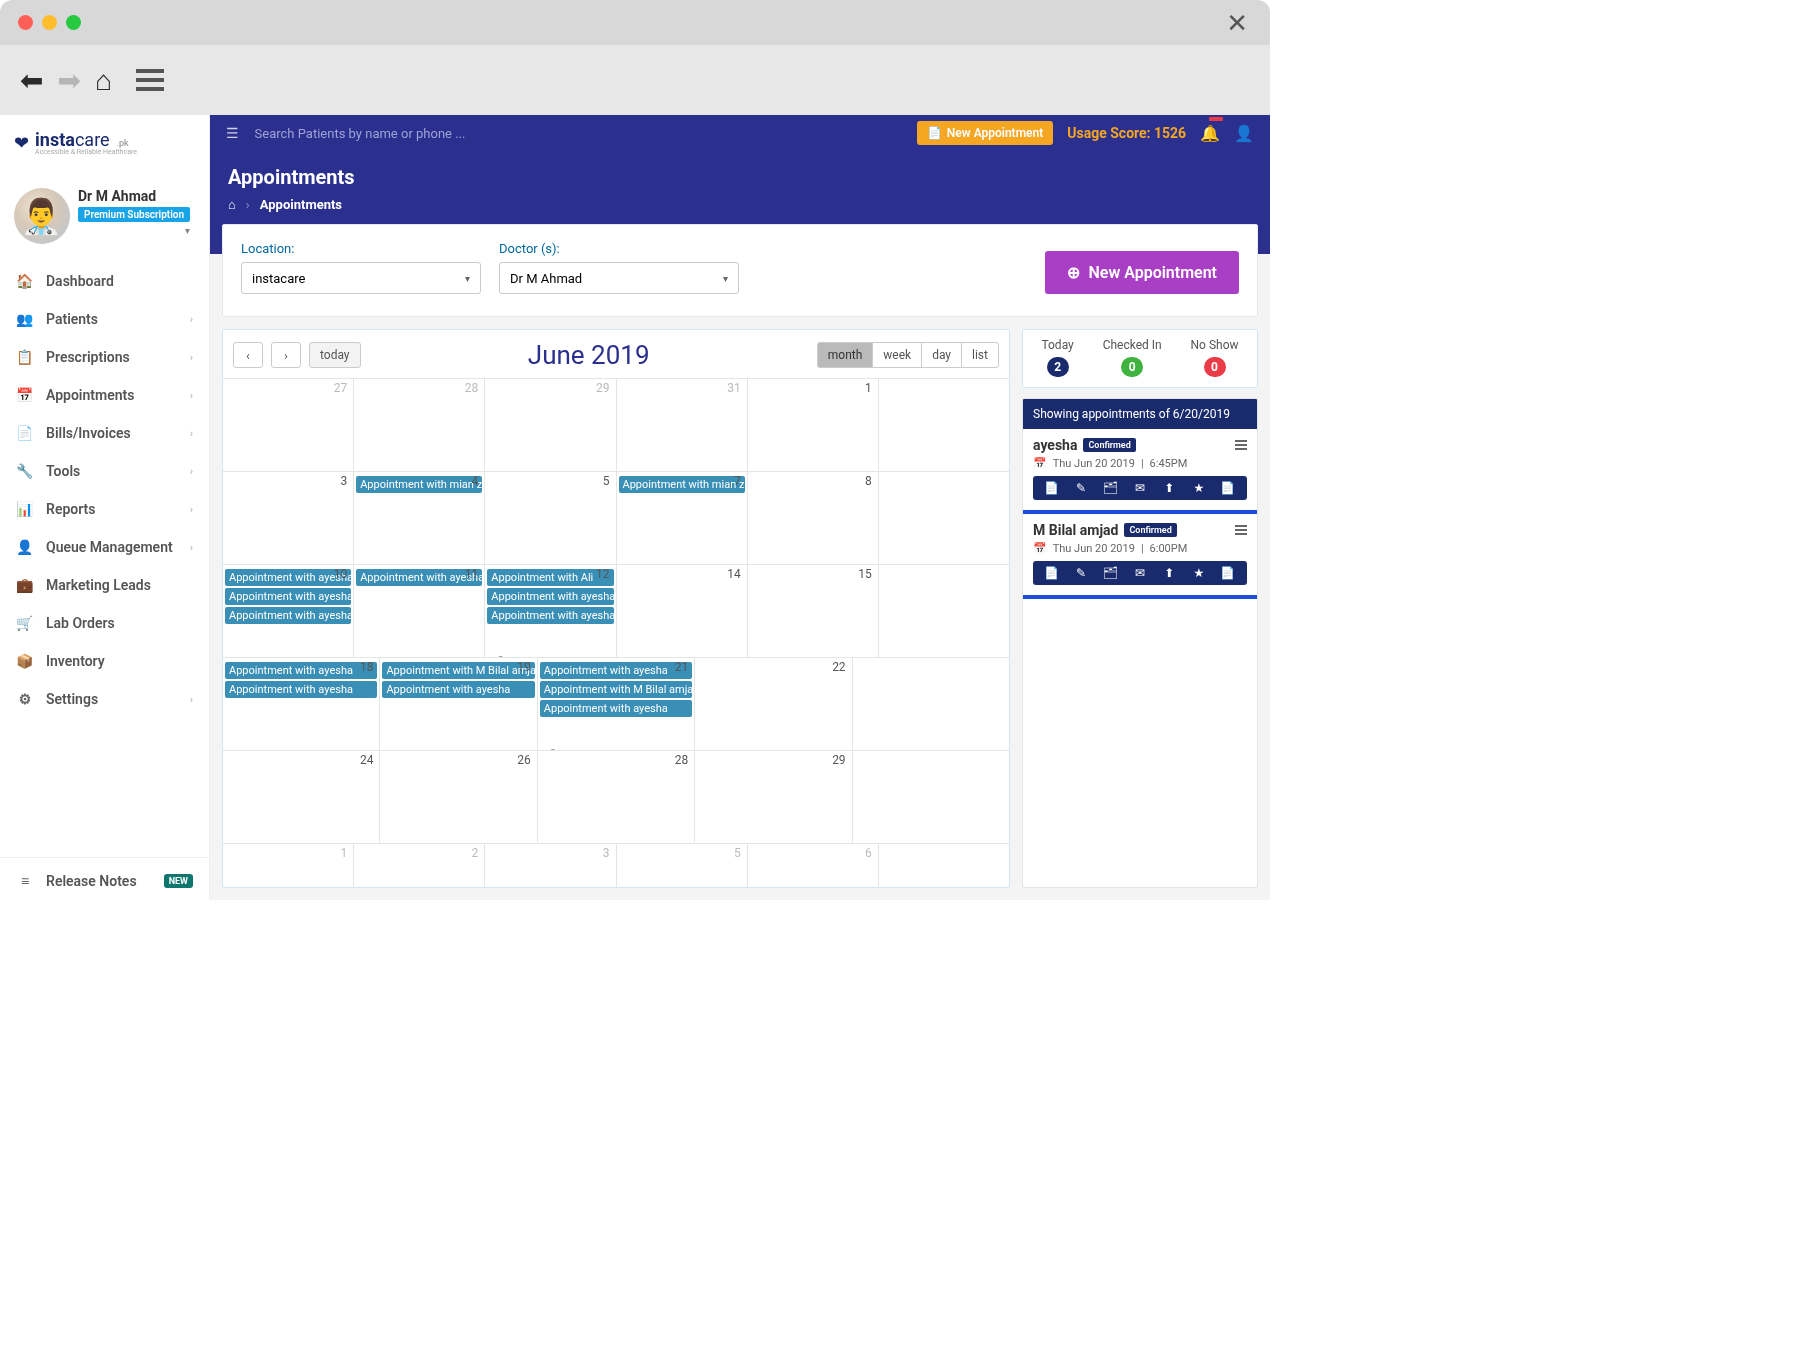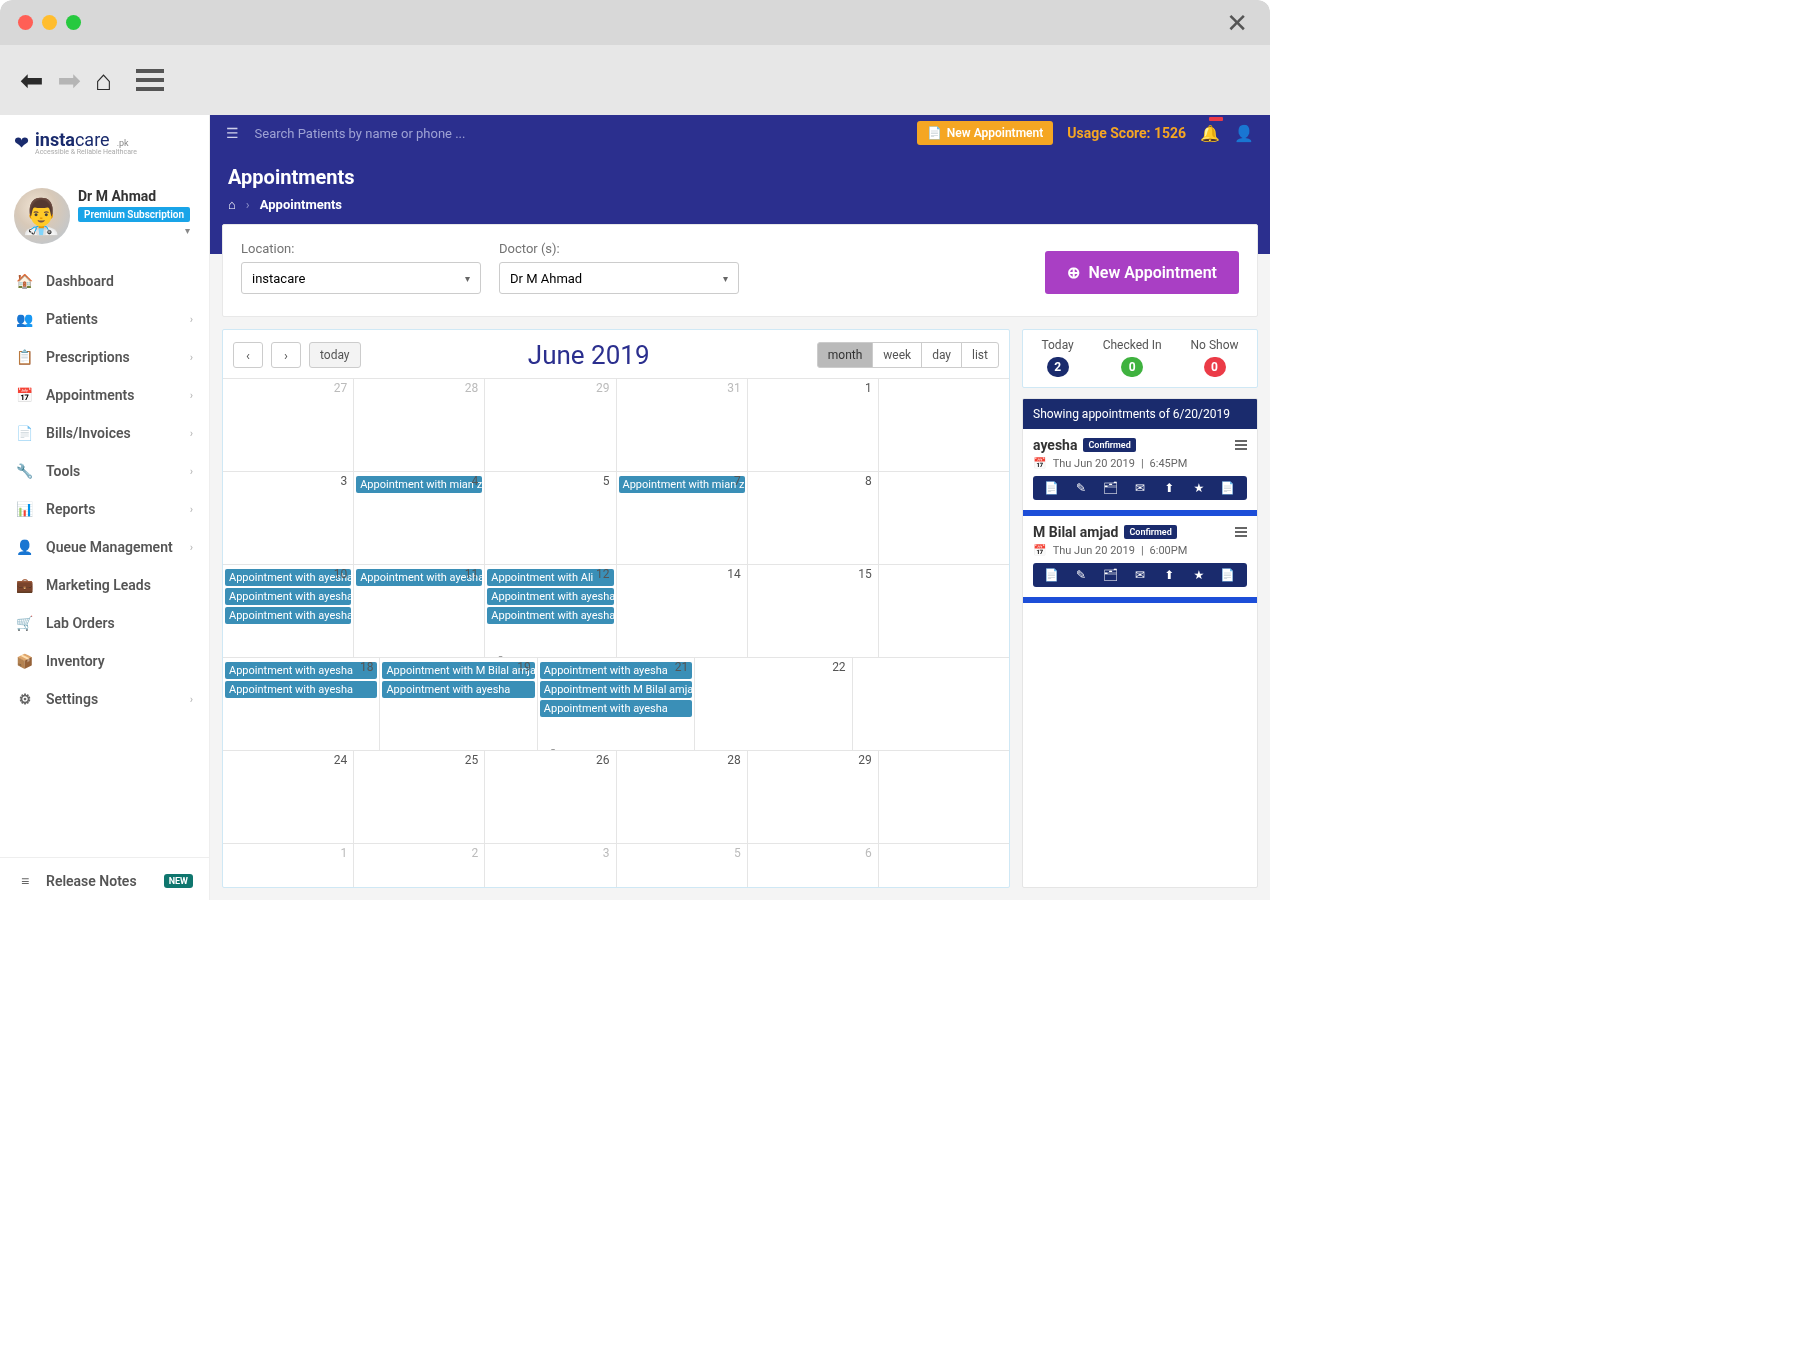--- a/index.html
+++ b/index.html
@@ -51,21 +51,21 @@
 .bell { color: #cfd0ea; font-size: 16px; cursor: pointer; position: relative; }
 .bell-dot { position: absolute; top: -7px; right: -3px; width: 14px; height: 4px; background: #eb3b47; border-radius: 1px; }
 .user-ico { color: #cfd0ea; font-size: 16px; cursor: pointer; }
 .page-header { background: #2b2f8e; padding: 14px 18px 42px; color: #fff; }
 .page-title { font-size: 20px; font-weight: 700; margin-bottom: 8px; }
 .breadcrumb { display: flex; align-items: center; gap: 10px; font-size: 13px; }
 .breadcrumb .bc-home { font-size: 13px; }
 .breadcrumb .bc-sep { color: #8b8fc9; }
 .filters-card { background: #fff; margin: -30px 12px 0; border: 1px solid #e8e8e8; border-radius: 2px; padding: 16px 18px 22px; display: flex; gap: 18px; align-items: flex-end; }
 .filter { display: flex; flex-direction: column; gap: 6px; }
-.filter label { font-size: 13px; color: #737373; }
+.filter label { font-size: 13px; color: #0369a1; }
 .select { width: 240px; height: 32px; border: 1px solid #ccc; border-radius: 3px; padding: 0 10px; font-size: 13px; background: #fff; display: flex; align-items: center; justify-content: space-between; cursor: pointer; }
 .select .caret { font-size: 10px; color: #666; }
 .new-appt-big { margin-left: auto; background: #a93fc4; color: #fff; border: none; padding: 12px 22px; font-size: 16px; font-weight: 600; border-radius: 3px; cursor: pointer; display: flex; align-items: center; gap: 8px; }
 .content-row { display: flex; gap: 12px; padding: 12px; flex: 1; overflow: hidden; }
 .calendar-card { flex: 1; background: #fff; border: 1px solid #cfe8f5; border-radius: 2px; display: flex; flex-direction: column; overflow: hidden; }
 .cal-toolbar { display: flex; align-items: center; padding: 10px 10px 8px; gap: 8px; }
 .nav-btn-sm { width: 30px; height: 26px; border: 1px solid #ccc; background: #fff; border-radius: 3px; cursor: pointer; font-size: 13px; color: #555; }
 .today-btn { height: 26px; padding: 0 10px; border: 1px solid #ccc; background: #f3f3f3; border-radius: 3px; font-size: 12px; color: #555; cursor: pointer; }
 .cal-title { flex: 1; text-align: center; font-size: 26px; font-weight: 400; color: #2b2f8e; }
 .view-group { display: flex; }
@@ -88,21 +88,21 @@
 .side-panel { width: 236px; display: flex; flex-direction: column; gap: 10px; }
 .stats-row { background: #fff; border: 1px solid #cfe8f5; border-radius: 2px; display: flex; justify-content: space-around; padding: 8px 4px 10px; }
 .stat { text-align: center; }
 .stat-label { font-size: 12px; color: #555; margin-bottom: 4px; }
 .stat-badge { display: inline-block; min-width: 22px; height: 20px; line-height: 20px; border-radius: 10px; color: #fff; font-size: 12px; font-weight: 700; padding: 0 6px; }
 .stat-badge.blue { background: #1a2b6d; }
 .stat-badge.green { background: #3fb23f; }
 .stat-badge.red { background: #eb3b47; }
 .appts-card { background: #fff; border: 1px solid #e5e5e5; border-radius: 2px; flex: 1; overflow: hidden; display: flex; flex-direction: column; }
 .appts-head { background: #1a2b6d; color: #fff; font-size: 12px; padding: 8px 10px; }
-.appt-item { border-bottom: 6px solid #1d4ed8; padding: 8px 10px 10px; }
+.appt-item { border-bottom: 4px solid #1d4ed8; padding: 8px 10px 10px; }
 .appt-row1 { display: flex; align-items: center; gap: 6px; }
 .appt-name { font-weight: 700; font-size: 14px; color: #333; }
 .conf-badge { background: #1a2b6d; color: #fff; font-size: 9px; padding: 2px 5px; border-radius: 2px; font-weight: 600; }
 .appt-menu { margin-left: auto; display: flex; flex-direction: column; gap: 2px; cursor: pointer; }
 .appt-menu div { width: 12px; height: 2px; background: #666; }
 .appt-row2 { display: flex; align-items: center; gap: 6px; font-size: 11px; color: #666; margin-top: 4px; }
 .appt-actions { background: #1a2b6d; border-radius: 3px; display: flex; justify-content: space-around; padding: 5px 4px; margin-top: 6px; }
 .act-ico { color: #fff; font-size: 12px; cursor: pointer; width: 18px; text-align: center; }
 </style>
 </head>
@@ -356,23 +356,20 @@
                 <div class="cal-day">
                   <div class="day-num cur">22</div>
                 </div>
                 <div class="cal-day"></div>
               </div>
               <div class="cal-week">
                 <div class="cal-day">
                   <div class="day-num cur">24</div>
                 </div>
                 <div class="cal-day">
-                  <div class="day-num cur">25</div>
-                </div>
-                <div class="cal-day">
                   <div class="day-num cur">26</div>
                 </div>
                 <div class="cal-day">
                   <div class="day-num cur">28</div>
                 </div>
                 <div class="cal-day">
                   <div class="day-num cur">29</div>
                 </div>
                 <div class="cal-day"></div>
               </div>

